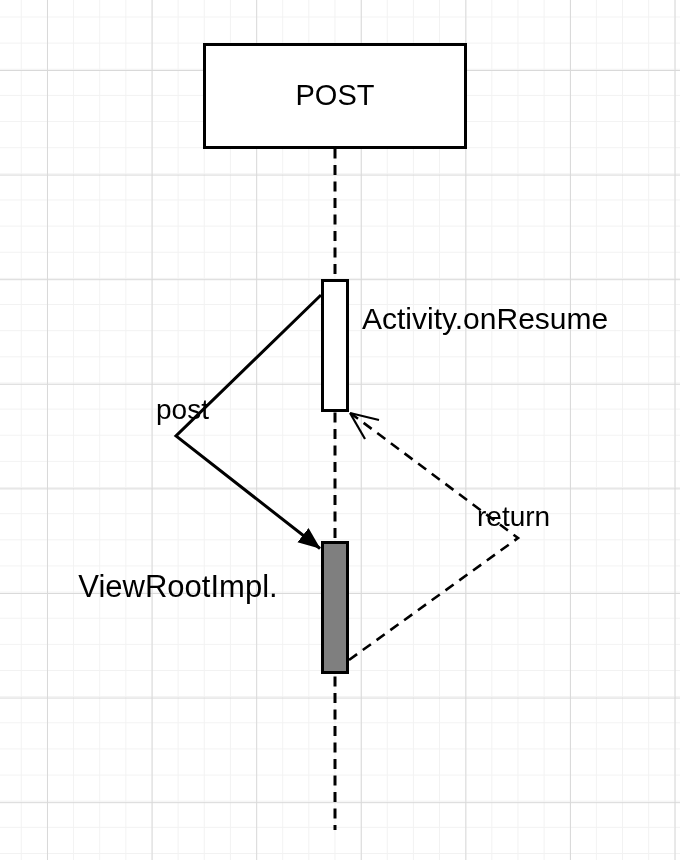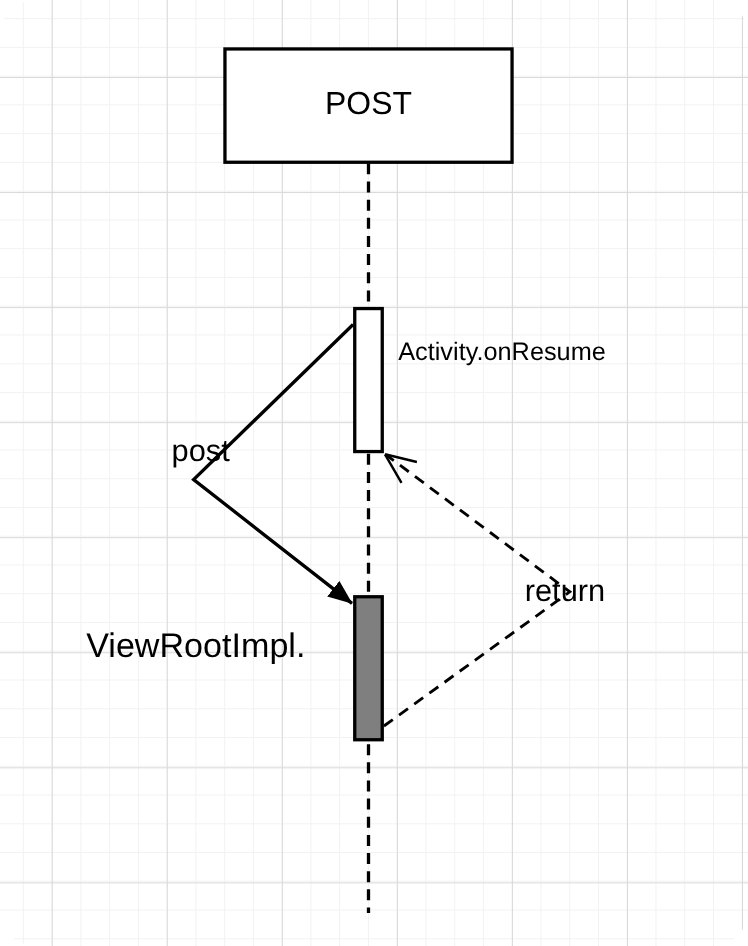--- a/index.html
+++ b/index.html
@@ -17,21 +17,20 @@
     height: 860px;
     background-color: #ffffff;
     
     background-image:
       linear-gradient(to right, #d9d9d9 1px, transparent 1px),
       linear-gradient(to bottom, #d9d9d9 1px, transparent 1px),
       linear-gradient(to right, #f2f2f2 1px, transparent 1px),
       linear-gradient(to bottom, #f2f2f2 1px, transparent 1px);
     background-size: 104.6px 104.6px, 104.6px 104.6px, 26.15px 26.15px, 26.15px 26.15px;
     background-position: 47px 0px, 0px 70px, 20.8px 0px, 0px 16.5px;
-    border-radius: 32px;
   }
   svg.diagram {
     position: absolute;
     left: 0; top: 0;
     width: 680px;
     height: 860px;
   }
   .lbl {
     position: absolute;
     color: #000000;
@@ -41,37 +40,37 @@
   .lbl-head {
     left: 203px; top: 43px;
     width: 264px; height: 105px;
     display: flex;
     align-items: center;
     justify-content: center;
     font-size: 29px;
   }
   .lbl-activation1 {
     left: 362px; top: 303px;
-    font-size: 23px;
+    font-size: 30px;
     line-height: 32px;
   }
   .lbl-activation2 {
     left: 178px; top: 570px;
     transform: translateX(-50%);
     font-size: 31px;
     line-height: 34px;
     text-align: right;
   }
   .lbl-post {
     left: 156px; top: 395px;
     font-size: 28px;
     line-height: 29px;
   }
   .lbl-return {
-    left: 477px; top: 522px;
+    left: 477px; top: 502px;
     font-size: 28px;
     line-height: 29px;
   }
 </style>
 </head>
 <body>
 
 <div class="canvas">
 
   <svg class="diagram" viewBox="0 0 680 860">

